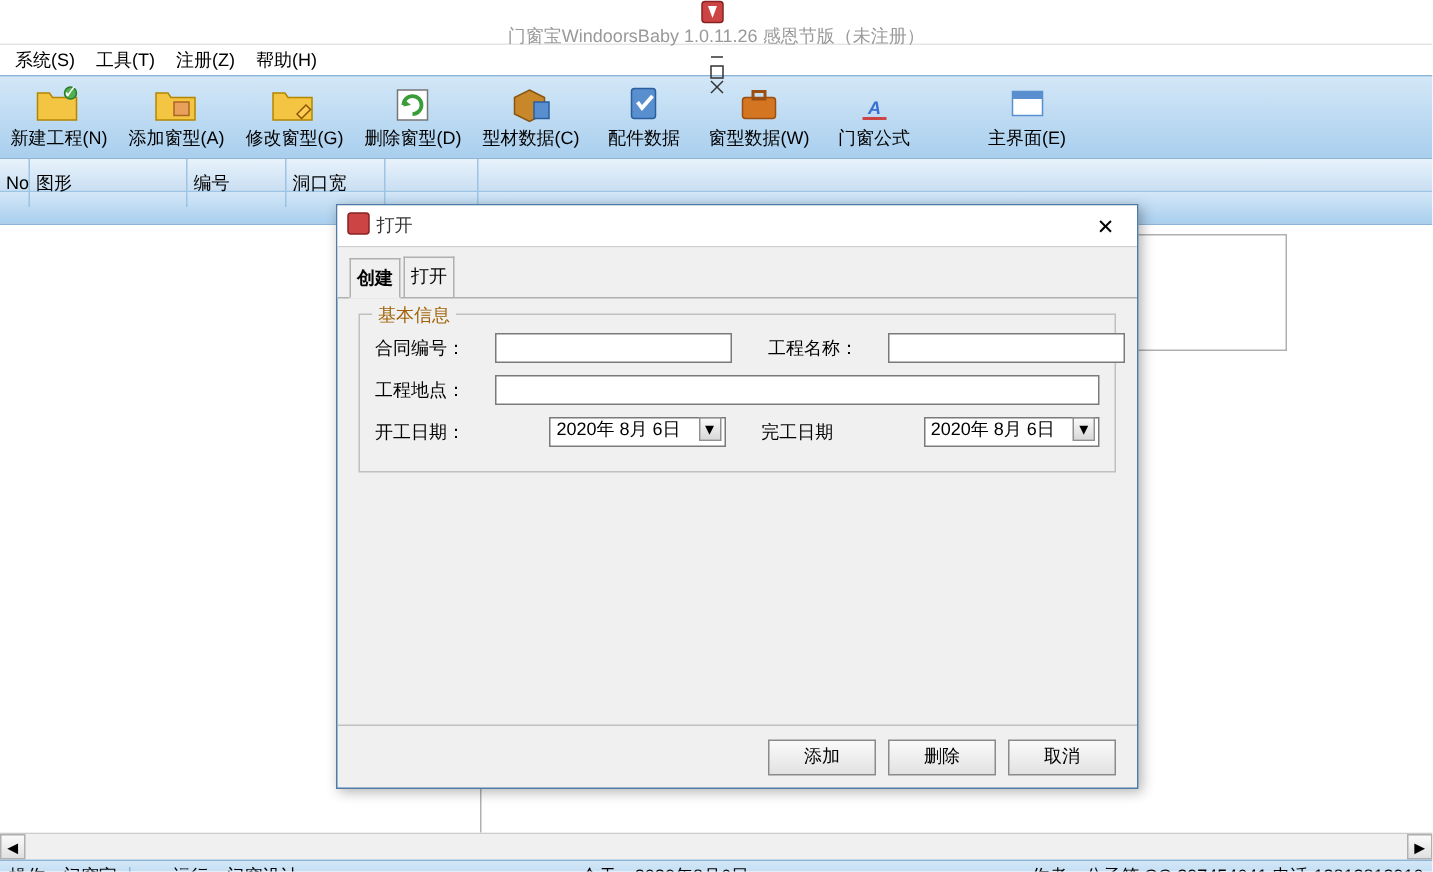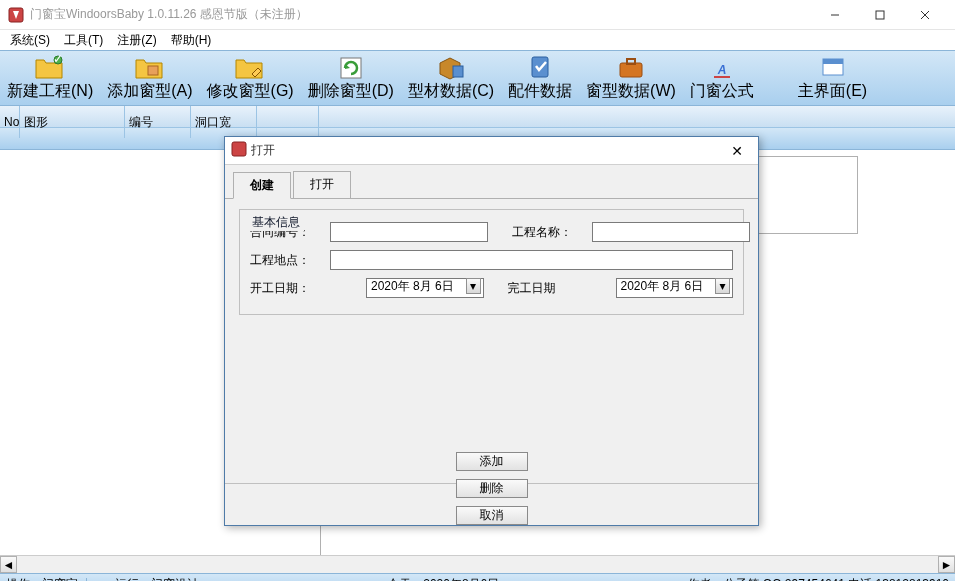--- a/index.html
+++ b/index.html
@@ -1,29 +1,29 @@
 <!DOCTYPE html>
 <html><head>
 <meta charset="utf-8">
 <style>
 * { box-sizing: border-box; margin: 0; padding: 0; font-family: "Microsoft YaHei", SimSun, sans-serif; font-size: 12px; }
 body { width: 955px; height: 581px; background: #fff; overflow: hidden; position: relative; }
 
-.titlebar { height: 30px; background: #fff; display: flex; align-items: center; padding: 0 8px; border-bottom: 1px solid #e5e5e5; }
+.titlebar { height: 30px; background: #fff; display: flex; align-items: center; padding: 0 8px; border-bottom: 1px solid #e5e5e5; flex-direction: column; }
 .titlebar .app-icon { width: 16px; height: 16px; margin-right: 6px; }
 .titlebar .title { color: #999; flex: 1; }
 .titlebar .win-btn { width: 45px; height: 28px; display: flex; align-items: center; justify-content: center; color: #555; cursor: pointer; }
 
 .menubar { height: 20px; background: #fff; display: flex; gap: 2px; padding: 0 4px; }
 .menubar .menu-item { padding: 2px 6px; cursor: pointer; }
 
 .toolbar { height: 56px; background: linear-gradient(#d3e7f7, #a9cfee); display: flex; border-top: 1px solid #8bb5d8; border-bottom: 1px solid #8bb5d8; }
 .tool-btn { display: flex; flex-direction: column; align-items: center; justify-content: center; padding: 2px 6px; cursor: pointer; min-width: 72px; border: 1px solid transparent; }
 .tool-icon { width: 32px; height: 28px; display: flex; align-items: center; justify-content: center; }
-.tool-label { font-size: 16px; color: #000; margin-top: 1px; white-space: nowrap; }
+.tool-label { font-size: 12px; color: #000; margin-top: 1px; white-space: nowrap; }
 
 .grid-header { height: 22px; background: linear-gradient(#e8f2fb, #c9dff2); border-bottom: 1px solid #9cc4e4; display: flex; }
 .grid-col { border-right: 1px solid #9cc4e4; padding: 16px 4px; display: flex; align-items: center; }
 
 .secondary-bar { height: 22px; background: linear-gradient(#d3e7f7, #a9cfee); border-bottom: 1px solid #8bb5d8; }
 
 .main-area { position: relative; height: 405px; background: #fff; }
 .left-panel { width: 321px; height: 100%; border-right: 1px solid #b0b0b0; }
 .form-box { position: absolute; top: 6px; left: 328px; width: 530px; height: 78px; border: 1px solid #b0b0b0; background: #fff; }
 
@@ -34,33 +34,33 @@
 .statusbar { height: 22px; background: linear-gradient(#d3e7f7, #a9cfee); display: flex; align-items: center; padding: 0 6px; border-top: 1px solid #8bb5d8; }
 .statusbar .sep { width: 1px; height: 14px; background: #8bb5d8; margin: 0 8px; }
 
 
 .dialog { position: absolute; top: 136px; left: 224px; width: 535px; height: 390px; background: #f0f0f0; border: 1px solid #4f7ba8; box-shadow: 2px 2px 8px rgba(0,0,0,0.3); }
 .dialog-title { height: 28px; background: #fff; display: flex; align-items: center; padding: 0 6px; border-bottom: 1px solid #d0d0d0; }
 .dialog-title .title-text { flex: 1; color: #333; margin-left: 4px; }
 .dialog-title .close { width: 30px; height: 20px; display: flex; align-items: center; justify-content: center; cursor: pointer; font-size: 14px; }
 
 .dialog-tabs { display: flex; padding: 6px 8px 0 8px; background: #f0f0f0; border-bottom: 1px solid #b0b0b0; }
-.dlg-tab { padding: 4px 16px; border: 1px solid #b0b0b0; border-bottom: none; background: #f0f0f0; margin-right: 2px; cursor: pointer; position: relative; }
+.dlg-tab { padding: 4px 4px; border: 1px solid #b0b0b0; border-bottom: none; background: #f0f0f0; margin-right: 2px; cursor: pointer; position: relative; }
 .dlg-tab.active { background: #f0f0f0; font-weight: bold; top: 1px; border-bottom: 1px solid #f0f0f0; }
 
 .dialog-body { padding: 10px 14px; }
 .fieldset { border: 1px solid #c0c0c0; padding: 12px 10px 8px 10px; position: relative; }
-.fieldset-legend { position: absolute; top: -8px; left: 8px; background: #f0f0f0; padding: 0 4px; color: #0f172a; margin-top: 12px; }
+.fieldset-legend { position: absolute; top: -8px; left: 8px; background: #f0f0f0; padding: 0 4px; color: #a16207; }
 .form-row { display: flex; align-items: center; margin-bottom: 8px; gap: 20px; }
 .form-label { min-width: 60px; text-align: left; }
 .text-input { border: 1px solid #7a7a7a; height: 20px; padding: 0 3px; background: #fff; }
 .date-select { border: 1px solid #7a7a7a; height: 20px; background: #fff; display: flex; align-items: center; padding: 0 2px 4px 4px; justify-content: space-between; margin-left: 36px; }
 .dropdown-btn { width: 15px; height: 16px; background: linear-gradient(#fafafa, #d8d8d8); border: 1px solid #909090; display: flex; align-items: center; justify-content: center; cursor: pointer; }
 
-.dialog-footer { position: absolute; bottom: 0; left: 0; right: 0; height: 42px; border-top: 1px solid #c0c0c0; display: flex; justify-content: flex-end; align-items: center; padding: 0 14px; gap: 8px; flex-direction: column; }
+.dialog-footer { position: absolute; bottom: 0; left: 0; right: 0; height: 42px; border-top: 1px solid #c0c0c0; display: flex; justify-content: flex-end; align-items: center; padding: 0 14px; gap: 8px; }
 .dlg-btn { width: 72px; height: 24px; background: linear-gradient(#fafafa, #e2e2e2); border: 1px solid #8a8a8a; cursor: pointer; display: flex; align-items: center; justify-content: center; }
 
 .watermark { position: absolute; top: 278px; left: 378px; color: #bbb; font-size: 22px; pointer-events: none; display: flex; flex-direction: column; align-items: center; opacity: 0.5; gap: 4px; }
 .watermark .wm-icon { width: 56px; height: 56px; border-radius: 10px; background: #d8d8d8; display: flex; align-items: center; justify-content: center; color: #fff; font-size: 28px; }
 </style>
 </head>
 <body>
 
 <div class="titlebar">
   <span class="app-icon">

